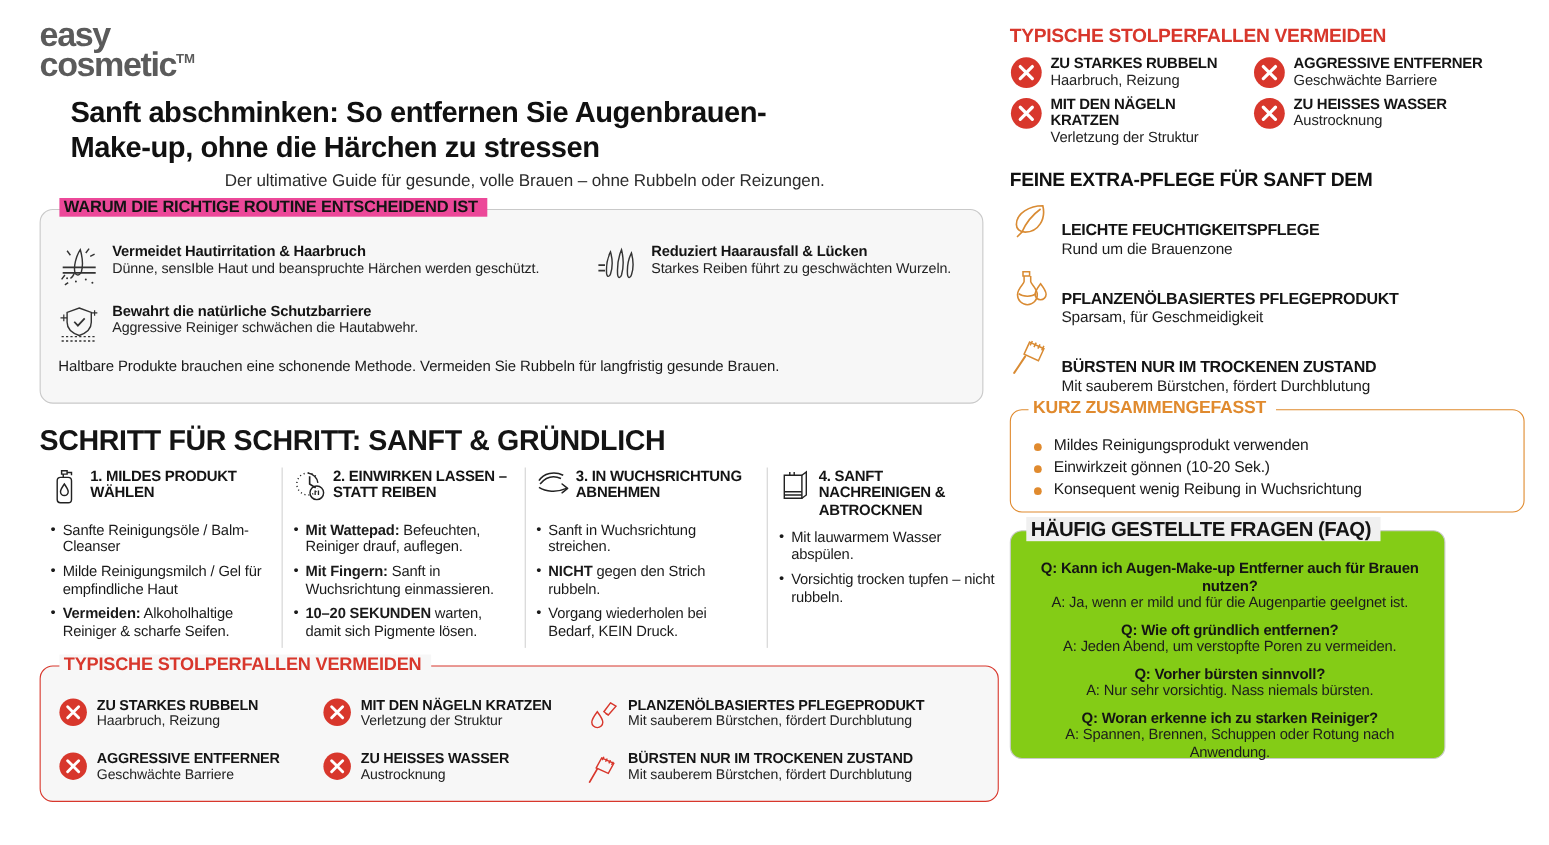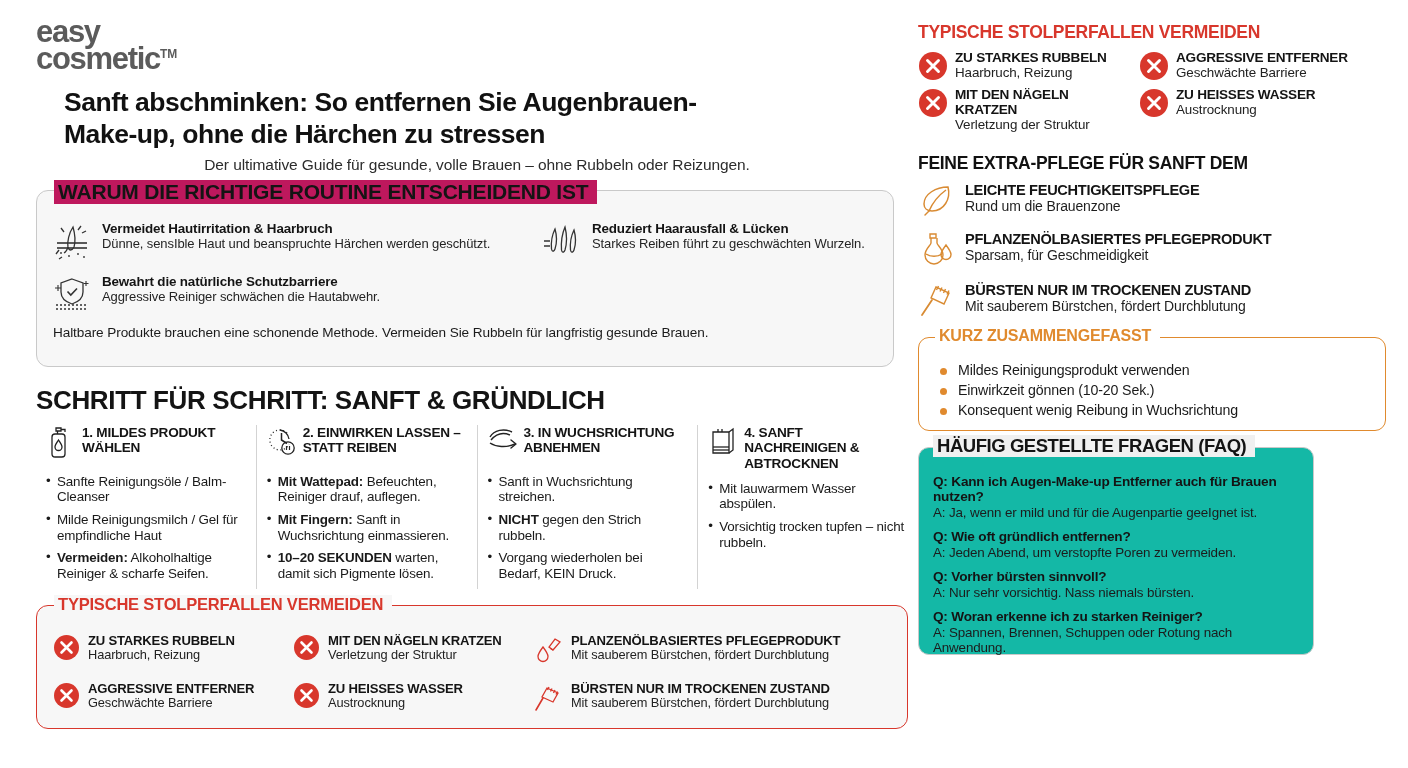--- a/index.html
+++ b/index.html
@@ -33,22 +33,22 @@
   .warum-box {
     position: relative;
     margin-top: 16px;
     width: 858px; height: 177px;
     border: 1.6px solid #c9c9c9;
     border-radius: 12px;
     background: #f7f7f7;
   }
   .box-title {
     position: absolute; top: -11px; left: 17px;
-    background: #be185d; padding: 0 9px 0 4px;
-    font-size: 21px; font-weight: 800; letter-spacing: -0.2px;
+    background: #ec4899; padding: 0 9px 0 4px;
+    font-size: 15px; font-weight: 800; letter-spacing: -0.2px;
   }
   .warum-grid {
     position: absolute; top: 30px; left: 14px; right: 14px;
     display: grid; grid-template-columns: 480px 1fr; column-gap: 10px;
   }
   .feat { display: flex; gap: 9px; margin-bottom: 9px; }
   .feat .ico { width: 42px; flex: 0 0 42px; padding-top: 2px; }
   .feat .ft { font-size: 13.4px; font-weight: 800; letter-spacing: -0.15px; }
   .feat .fd { font-size: 13px; line-height: 1.18; color: #242424; letter-spacing: -0.1px; }
   .warum-foot {
@@ -100,21 +100,21 @@
   .r-pit-grid { margin-top: 7px; display: grid; grid-template-columns: 215px 1fr; column-gap: 6px; row-gap: 6px; }
   .rpit { display: flex; gap: 7px; align-items: flex-start; }
   .rpit .cix { flex: 0 0 30px; padding-top: 1px; }
   .rpit .rt { font-size: 13.6px; font-weight: 800; letter-spacing: -0.25px; line-height: 1.12; }
   .rpit .rd { font-size: 13.4px; color: #222; letter-spacing: -0.1px; line-height: 1.14; }
 
   .extra-wrap { margin-top: 20px; }
   .extra-list { margin-top: 8px; }
   .xitem { display: flex; gap: 9px; align-items: flex-start; margin-bottom: 10px; }
   .xitem .ico { flex: 0 0 38px; padding-top: 1px; }
-  .xitem .xt { font-size: 14.6px; font-weight: 800; letter-spacing: -0.3px; line-height: 1.1; }
+  .xitem .xt { font-size: 14.6px; font-weight: 800; letter-spacing: -0.3px; line-height: 1.1; margin-top: 20px; }
   .xitem .xd { font-size: 14px; color: #1e1e1e; letter-spacing: -0.15px; line-height: 1.15; }
 
   
   .kurz-box {
     position: relative; margin-top: 14px;
     width: 468px; height: 94px;
     border: 1.8px solid #e08a2e; border-radius: 11px; background: #ffffff;
   }
   .kurz-box .box-title { color: #e08a2e; background: #ffffff; font-size: 16px; left: 16px; }
   .kurz-list { position: absolute; top: 24px; left: 18px; list-style: none; }
@@ -124,21 +124,21 @@
   }
   .kurz-list li:before {
     content: ""; position: absolute; left: 3px; top: 6px;
     width: 7px; height: 7px; border-radius: 50%; background: #e08a2e;
   }
 
   
   .faq-box {
     position: relative; margin-top: 16px;
     width: 396px; height: 208px;
-    border: 1.5px solid #c9c9c9; border-radius: 11px; background: #14b8a6;
+    border: 1.5px solid #c9c9c9; border-radius: 11px; background: #84cc16; text-align: center;
   }
   .faq-box .box-title { background: #f0f0f0; font-size: 18.5px; left: 14px; top: -13px; letter-spacing: -0.45px; }
   .faq-list { position: absolute; top: 26px; left: 14px; right: 10px; }
   .faq-item { margin-bottom: 9px; }
   .faq-q { font-size: 13.6px; font-weight: 800; letter-spacing: -0.2px; line-height: 1.15; }
   .faq-a { font-size: 13.4px; letter-spacing: -0.15px; line-height: 1.15; color: #1c1c1c; }
 </style>
 </head>
 <body>
 

